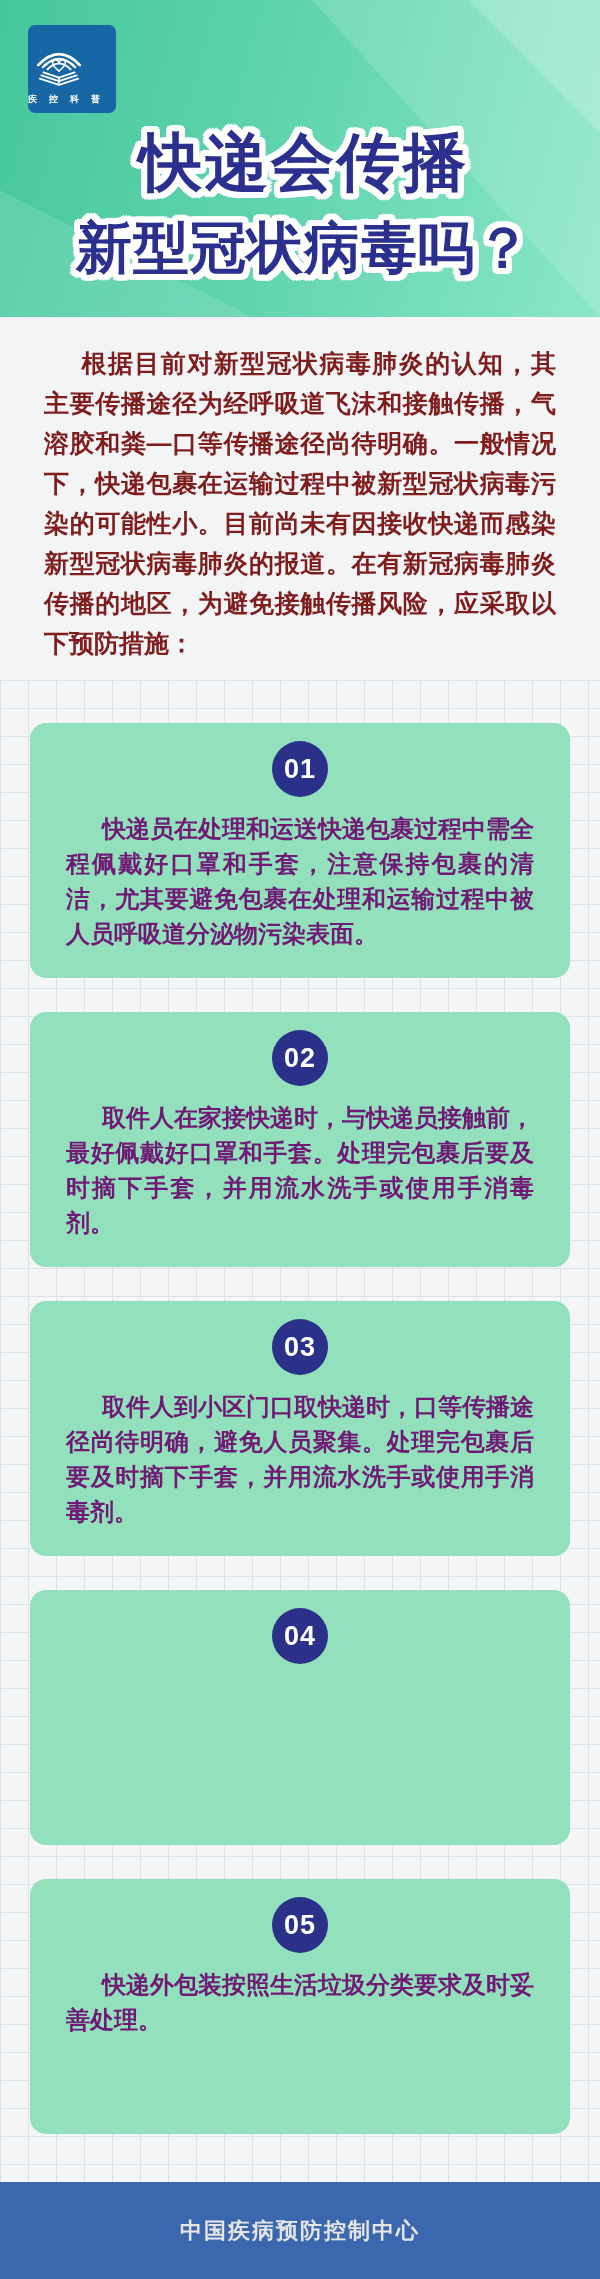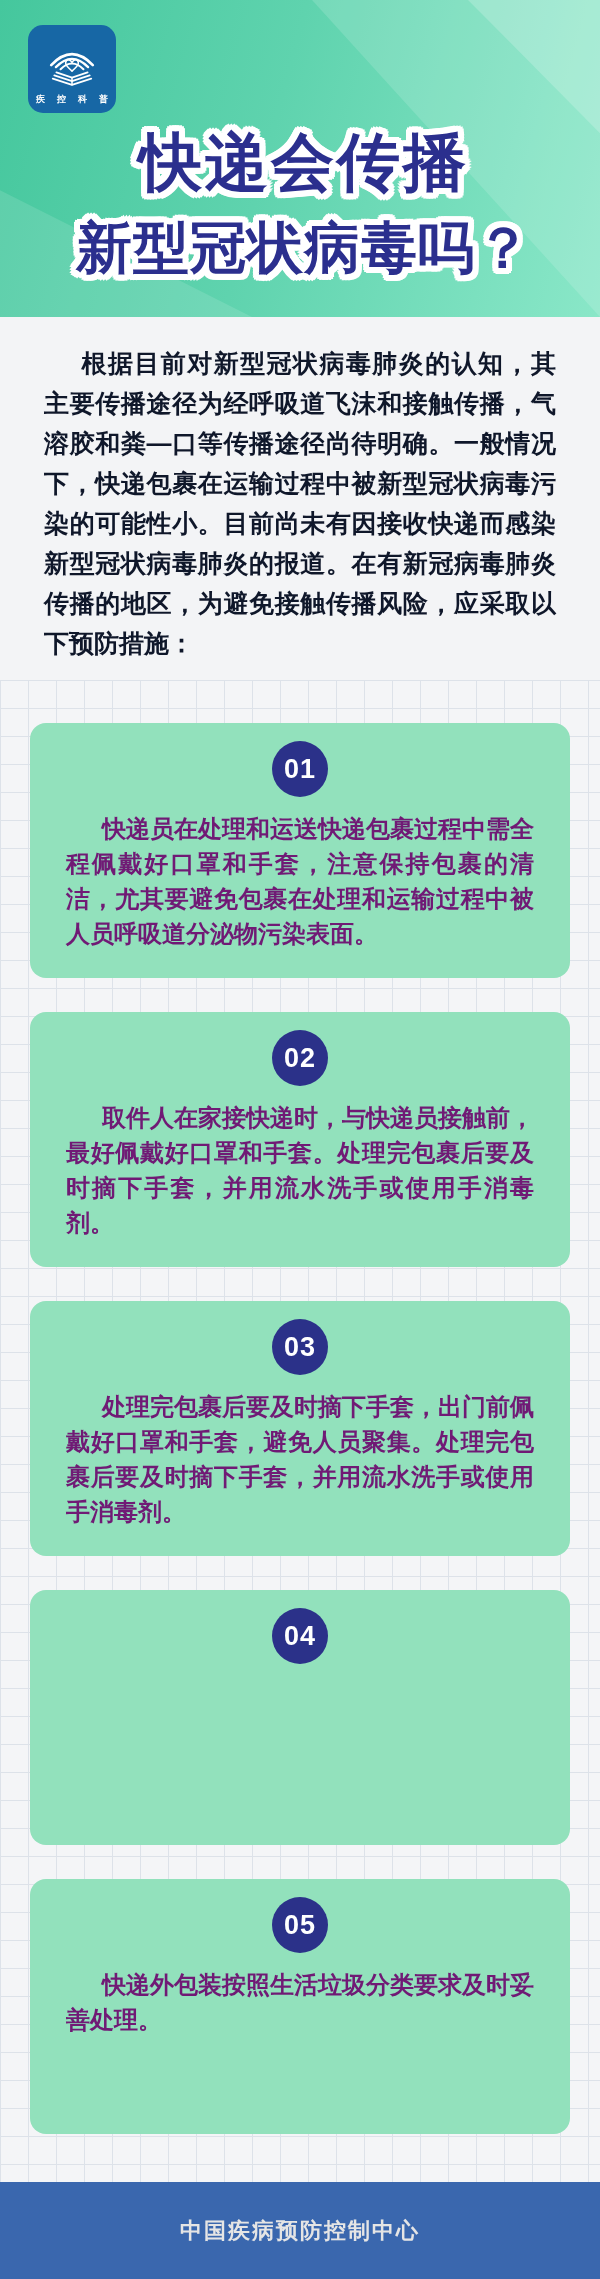--- a/index.html
+++ b/index.html
@@ -26,25 +26,25 @@
   .deco { position: absolute; inset: 0; pointer-events: none; }
   .deco1 { background: rgba(255,255,255,0.14); clip-path: polygon(52% 0, 100% 0, 100% 100%); }
   .deco2 { background: rgba(255,255,255,0.20); clip-path: polygon(78% 0, 100% 0, 100% 42%); }
   .deco3 { background: rgba(255,255,255,0.12); clip-path: polygon(0 60%, 42% 100%, 0 100%); }
 
   .logo {
     position: absolute;
     left: 28px; top: 25px;
     width: 88px; height: 88px;
     background: #1767a5;
-    border-radius: 15px;
+    border-radius: 7px;
     box-sizing: border-box;
     display: flex;
     flex-direction: column;
-    align-items: center;
+    align-items: flex-start;
     justify-content: center;
     padding-top: 5px;
     z-index: 2;
   }
   .logo svg { width: 62px; height: 52px; display: block; }
   .logo-text {
     color: #ffffff;
     font-size: 9px;
     font-weight: bold;
     letter-spacing: 12px;
@@ -71,21 +71,21 @@
   .title .l2 { font-size: 56px; line-height: 85px; letter-spacing: 1px; }
 
   
   .intro-wrap { background: #f3f4f6; }
   .intro {
     margin: 0;
     padding: 26px 44px 17px 44px;
     font-size: 25px;
     line-height: 40px;
     font-weight: bold;
-    color: #0f172a;
+    color: #7f1d1d;
     text-align: justify;
     text-indent: 1.5em;
   }
 
   
   .tips {
     box-sizing: border-box;
     padding: 43px 30px 48px 30px;
     background-color: #f4f5f7;
     background-image:
@@ -183,21 +183,21 @@
         <p class="tip-text">快递员在处理和运送快递包裹过程中需全程佩戴好口罩和手套，注意保持包裹的清洁，尤其要避免包裹在处理和运输过程中被人员呼吸道分泌物污染表面。</p>
       </div>
 
       <div class="tip">
         <div class="tip-num">02</div>
         <p class="tip-text">取件人在家接快递时，与快递员接触前，最好佩戴好口罩和手套。处理完包裹后要及时摘下手套，并用流水洗手或使用手消毒剂。</p>
       </div>
 
       <div class="tip">
         <div class="tip-num">03</div>
-        <p class="tip-text">处理完包裹后要及时摘下手套，出门前佩戴好口罩和手套，避免人员聚集。处理完包裹后要及时摘下手套，并用流水洗手或使用手消毒剂。</p>
+        <p class="tip-text">取件人到小区门口取快递时，口等传播途径尚待明确，避免人员聚集。处理完包裹后要及时摘下手套，并用流水洗手或使用手消毒剂。</p>
       </div>
 
       <div class="tip">
         <div class="tip-num">04</div>
       </div>
 
       <div class="tip">
         <div class="tip-num">05</div>
         <p class="tip-text">快递外包装按照生活垃圾分类要求及时妥善处理。</p>
       </div>

